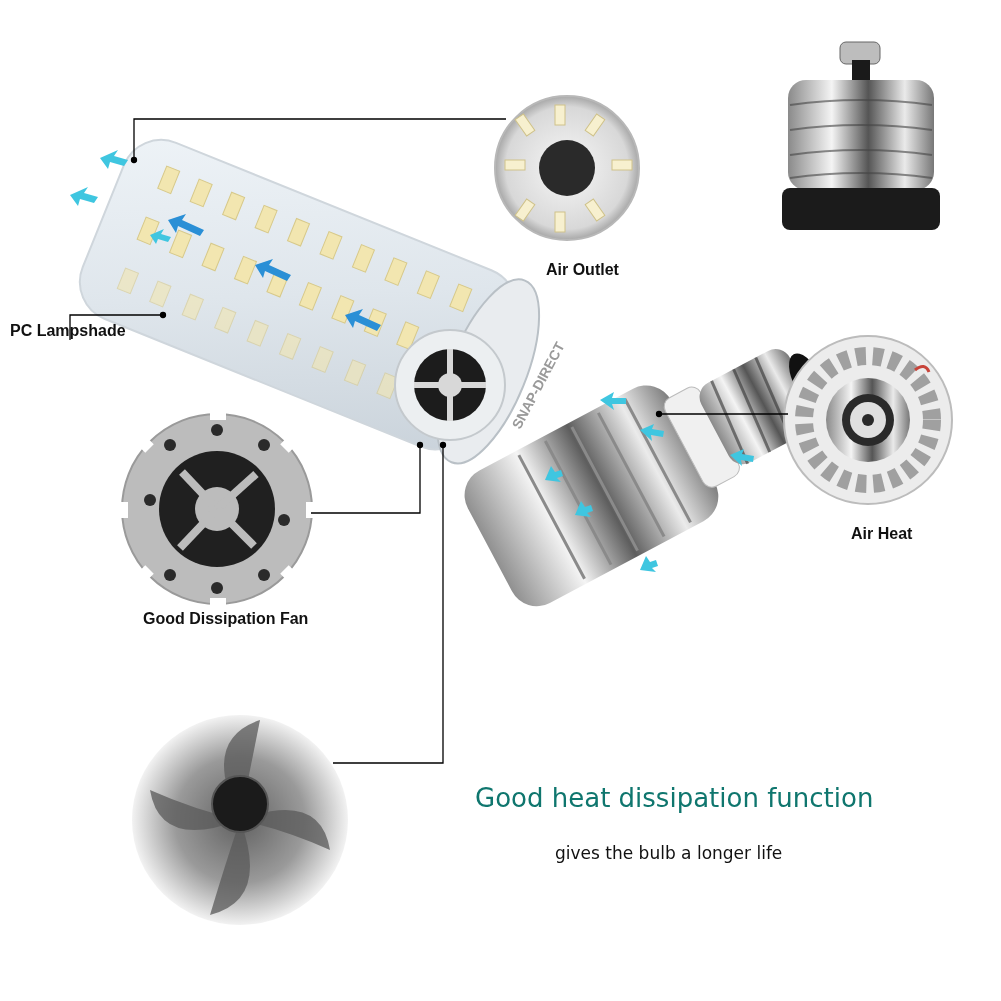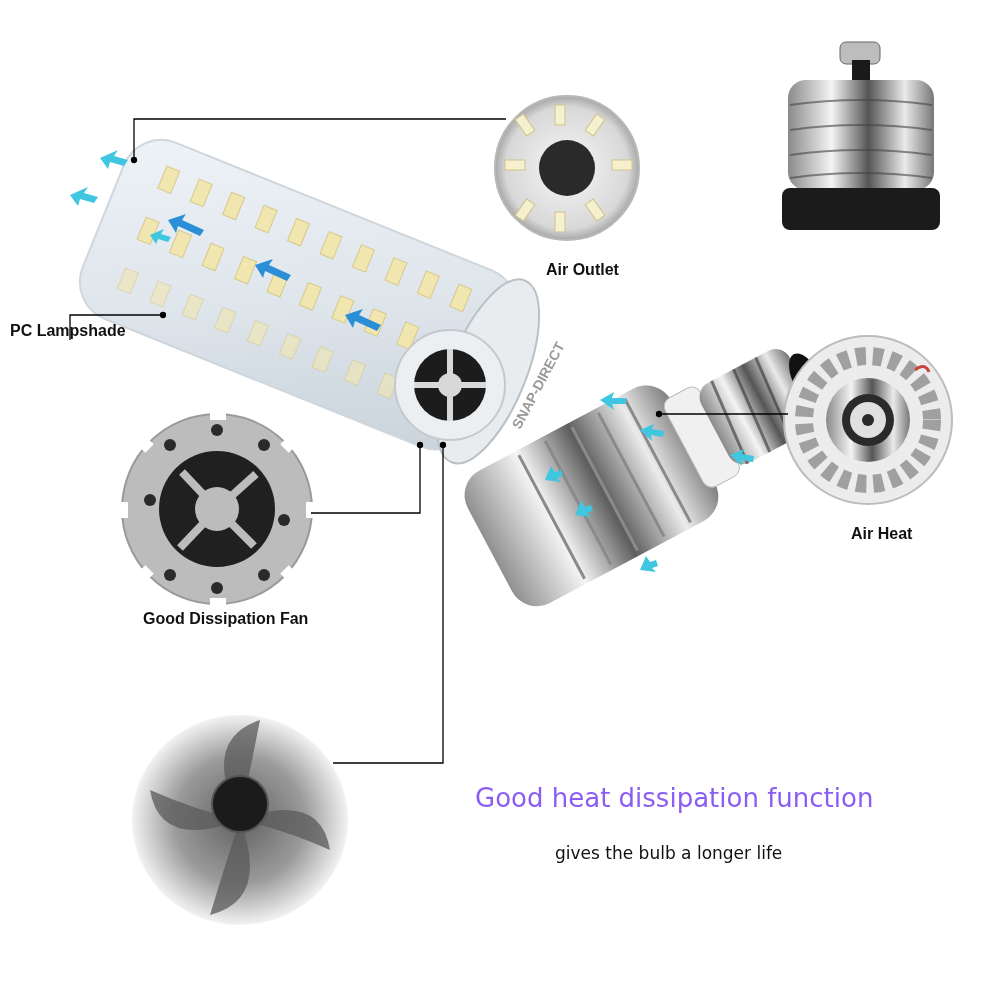--- a/index.html
+++ b/index.html
@@ -1,18 +1,18 @@
 <!DOCTYPE html>
 <html><head>
 <meta charset="utf-8">
 <style>
   html,body{margin:0;padding:0;background:#ffffff;}
   body{width:1001px;height:1001px;position:relative;overflow:hidden;font-family:"Liberation Sans",sans-serif;}
   .label{position:absolute;font-family:"Liberation Sans",sans-serif;font-weight:bold;font-size:16px;color:#111;white-space:nowrap;}
-  .headline{position:absolute;font-family:"DejaVu Sans",sans-serif;font-size:26px;color:#8b5cf6;white-space:nowrap;}
+  .headline{position:absolute;font-family:"DejaVu Sans",sans-serif;font-size:26px;color:#0f766e;white-space:nowrap;}
   .sub{position:absolute;font-family:"DejaVu Sans",sans-serif;font-size:17px;color:#111;white-space:nowrap;}
   svg{position:absolute;left:0;top:0;}
 </style>
 </head>
 <body>
 
 <svg width="1001" height="1001" viewBox="0 0 1001 1001">
   <defs>
     <linearGradient id="glass" x1="0" y1="0" x2="1" y2="1">
       <stop offset="0" stop-color="#eef3f7"></stop>

